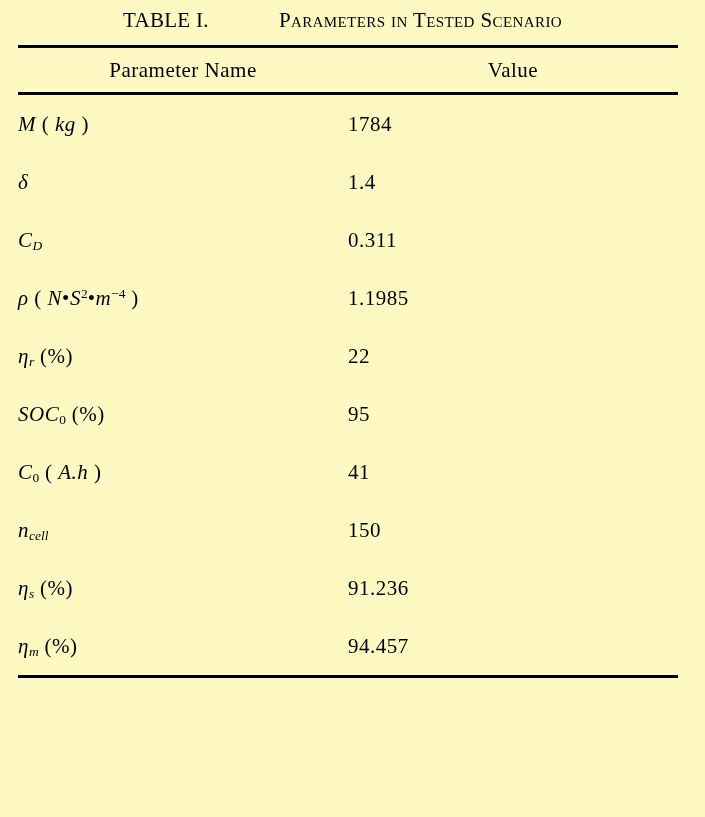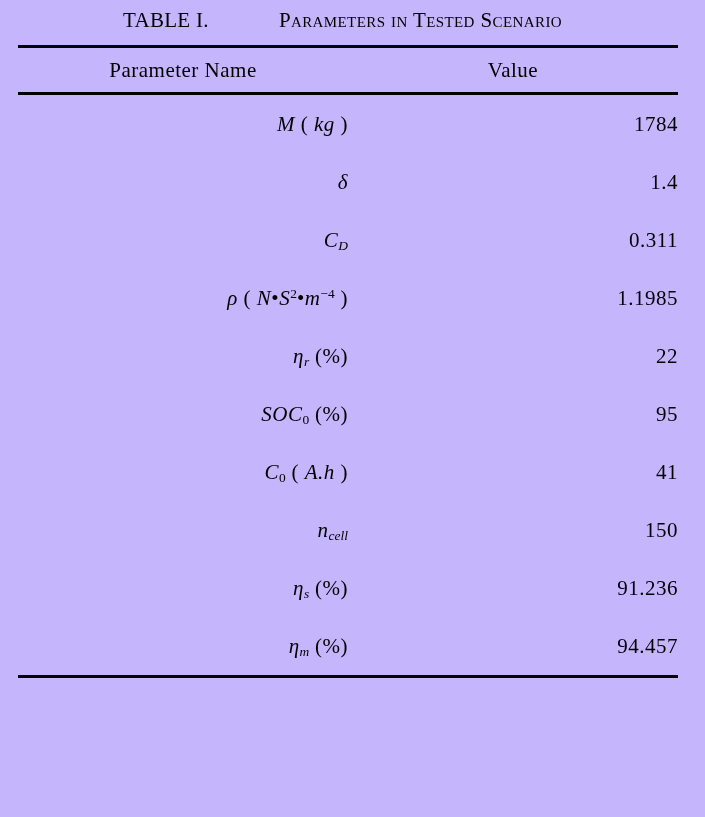--- a/index.html
+++ b/index.html
@@ -4,21 +4,21 @@
 <style>
   html, body {
     margin: 0;
     padding: 0;
     background: #ffffff;
   }
   .page {
     position: relative;
     width: 705px;
     height: 817px;
-    background: #c4b5fd;
+    background: #fef9c3;
     color: #000000;
     font-family: "Liberation Serif", serif;
     overflow: hidden;
   }
   .caption {
     position: absolute;
     top: 8px;
     left: 123px;
     font-size: 21px;
     white-space: nowrap;
@@ -52,21 +52,21 @@
     text-align: center;
     vertical-align: middle;
     border-bottom: 3px solid #000000;
     margin-top: 46px;
   }
   .params-table td {
     height: 58px;
     padding: 0;
     font-size: 21px;
     letter-spacing: 0.5px;
-    text-align: right;
+    text-align: left;
     vertical-align: middle;
     white-space: nowrap;
   }
   .params-table sub {
     font-size: 64%;
     line-height: 0;
     letter-spacing: 0;
     vertical-align: -0.22em;
   }
   .params-table sup {

